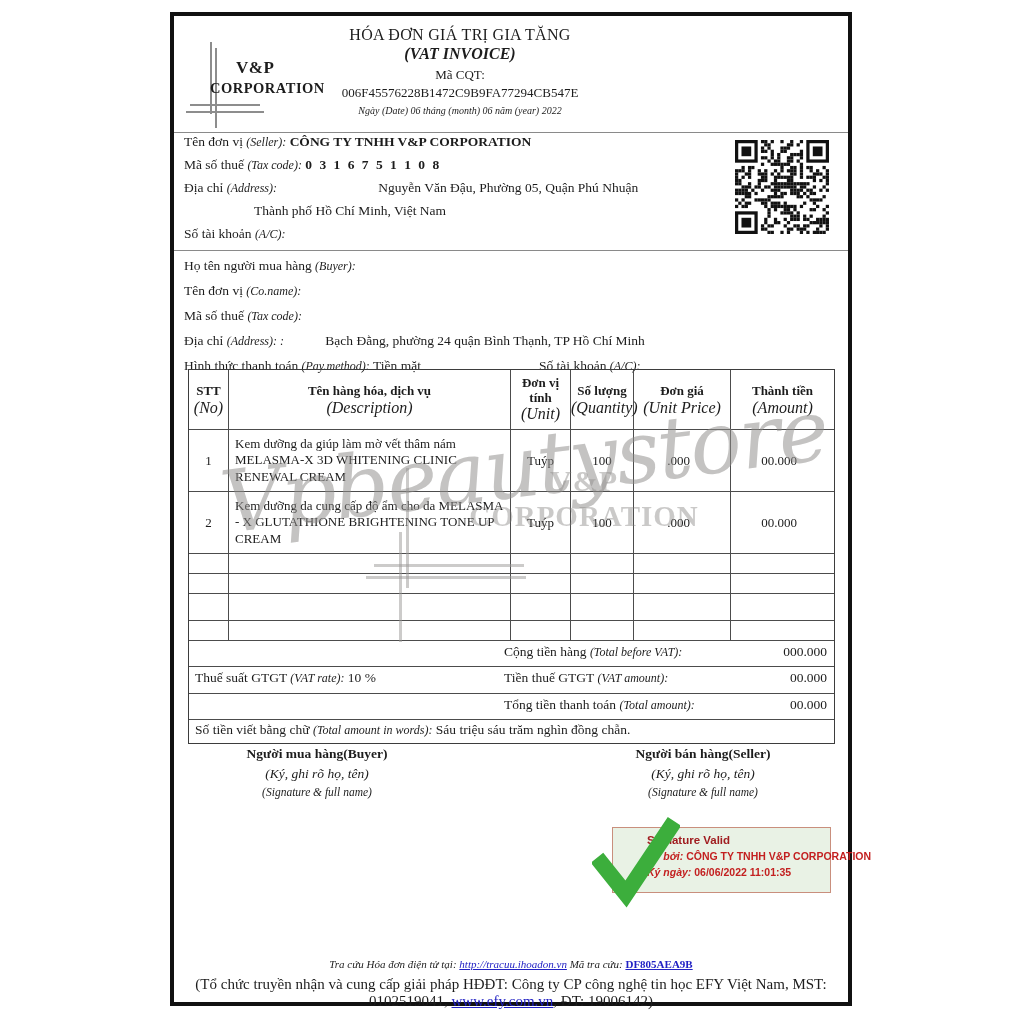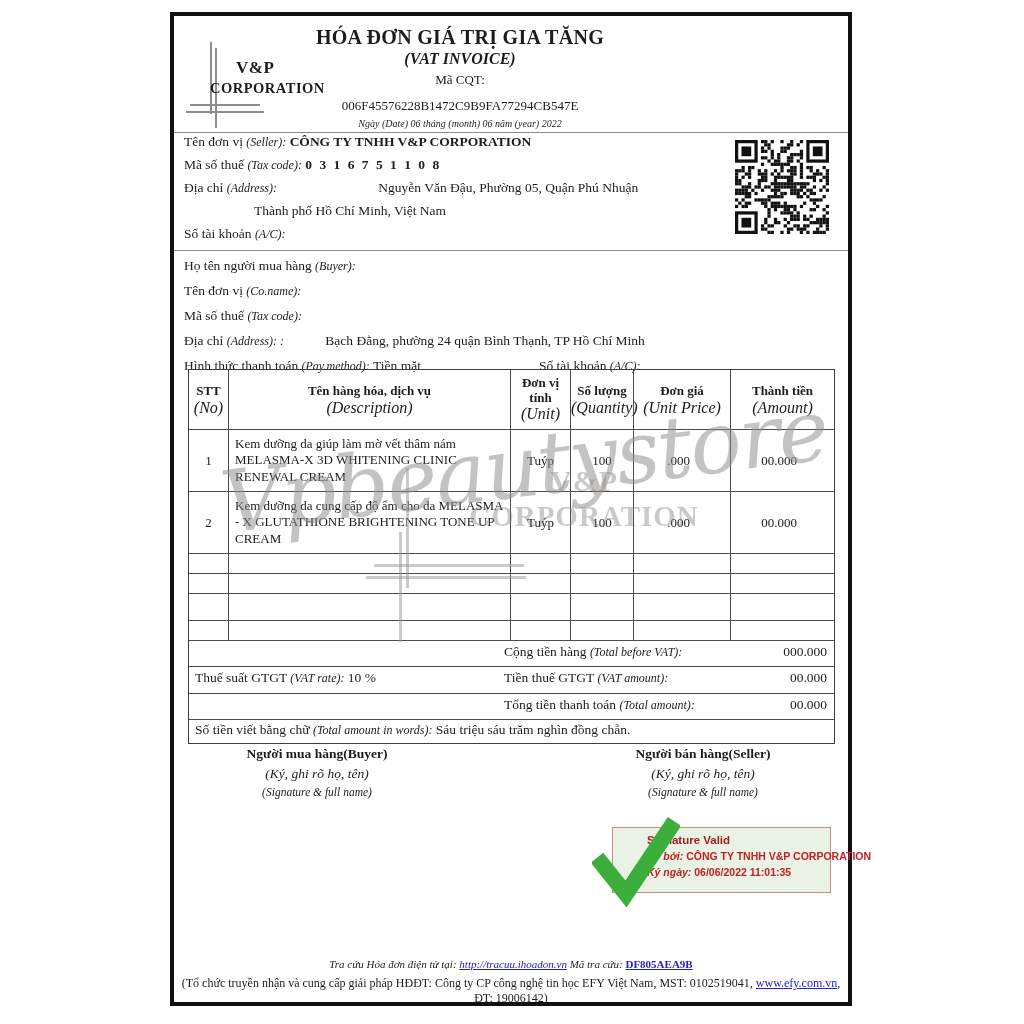--- a/index.html
+++ b/index.html
@@ -8,24 +8,24 @@
     font-family:"Liberation Serif","DejaVu Serif",serif;color:#1c1c1c;overflow:hidden;
   }
   .page{
     position:absolute;left:170px;top:12px;width:682px;height:994px;
     border:4px solid #111;background:#fff;box-sizing:border-box;
   }
   
   .hdr{position:absolute;left:0;top:0;width:674px;height:116px;border-bottom:1px solid #8a8a8a;}
   .hdr-right{position:absolute;left:429px;top:0;width:244px;height:116px;border-left:1px solid #2a2a2a;box-sizing:border-box;padding:13px 0 0 14px;font-size:13.5px;}
   .hdr-center{position:absolute;left:140px;top:10px;width:292px;text-align:center;}
-  .title{font-size:20px;font-weight:bold;white-space:nowrap;letter-spacing:.3px;}
+  .title{font-size:16px;font-weight:normal;white-space:nowrap;letter-spacing:.3px;}
   .subtitle{font-size:16px;font-weight:bold;font-style:italic;margin-top:1px;}
   .cqt{font-size:13px;margin-top:4px;}
-  .cqt-code{font-size:13px;margin-top:10px;white-space:nowrap;}
+  .cqt-code{font-size:13px;margin-top:2px;white-space:nowrap;}
   .dateline{font-size:10px;font-style:italic;margin-top:4px;white-space:nowrap;}
   .ser-row{white-space:nowrap;margin-bottom:6px;}
   .lbl-en{font-style:italic;font-size:12px;}
   .ser-val{font-weight:bold;margin-left:6px;}
   .no-val{font-weight:bold;color:#e02420;margin-left:54px;font-size:16px;}
   
   .logo{position:absolute;left:10px;top:16px;width:140px;height:94px;}
   .logo .t1{position:absolute;left:52px;top:26px;font-weight:bold;font-size:17px;letter-spacing:.5px;}
   .logo .t2{position:absolute;left:26px;top:48px;font-weight:bold;font-size:14.5px;letter-spacing:.5px;}
   .lg-line{position:absolute;background:#8d8d8d;}
@@ -70,21 +70,21 @@
   .sig-seller{left:414px;}
   
   .sigbox{position:absolute;left:438px;top:811px;width:219px;height:66px;background:#e9f2e5;border:1px solid #c98f7d;box-sizing:border-box;padding:6px 8px 0 34px;font-family:"Liberation Sans","DejaVu Sans",sans-serif;}
   .sigbox .l1{color:#a01d20;font-weight:bold;font-size:11.5px;}
   .sigbox .l2,.sigbox .l3{color:#c32020;font-size:10.5px;margin-top:4px;white-space:nowrap;}
   .sigbox .ilb{font-style:italic;font-weight:bold;}
   .sigbox .bv{font-weight:bold;}
   .check{position:absolute;left:418px;top:800px;width:88px;height:95px;pointer-events:none;}
   
   .foot1{position:absolute;left:0;top:942px;width:674px;text-align:center;font-size:11px;font-style:italic;}
-  .foot2{position:absolute;left:0;top:960px;width:674px;text-align:center;font-size:12px;}
+  .foot2{position:absolute;left:0;top:960px;width:674px;text-align:center;font-size:15px;}
   .lnk{color:#2121c4;text-decoration:underline;}
   .code-lnk{color:#2121c4;text-decoration:underline;font-weight:bold;font-style:normal;}
   
   .wm-script{
     position:absolute;left:30px;top:400px;width:640px;text-align:center;
     font-family:"DejaVu Serif",serif;font-style:italic;font-size:86px;color:#8f8d8b;
     opacity:.52;transform:rotate(-7deg);pointer-events:none;white-space:nowrap;letter-spacing:-2px;
   }
   .wm-logo{position:absolute;left:280px;top:448px;width:260px;opacity:.4;pointer-events:none;color:#7c7a78;text-align:center;}
   .wm-logo .t1{font-weight:bold;font-size:30px;letter-spacing:1px;}

